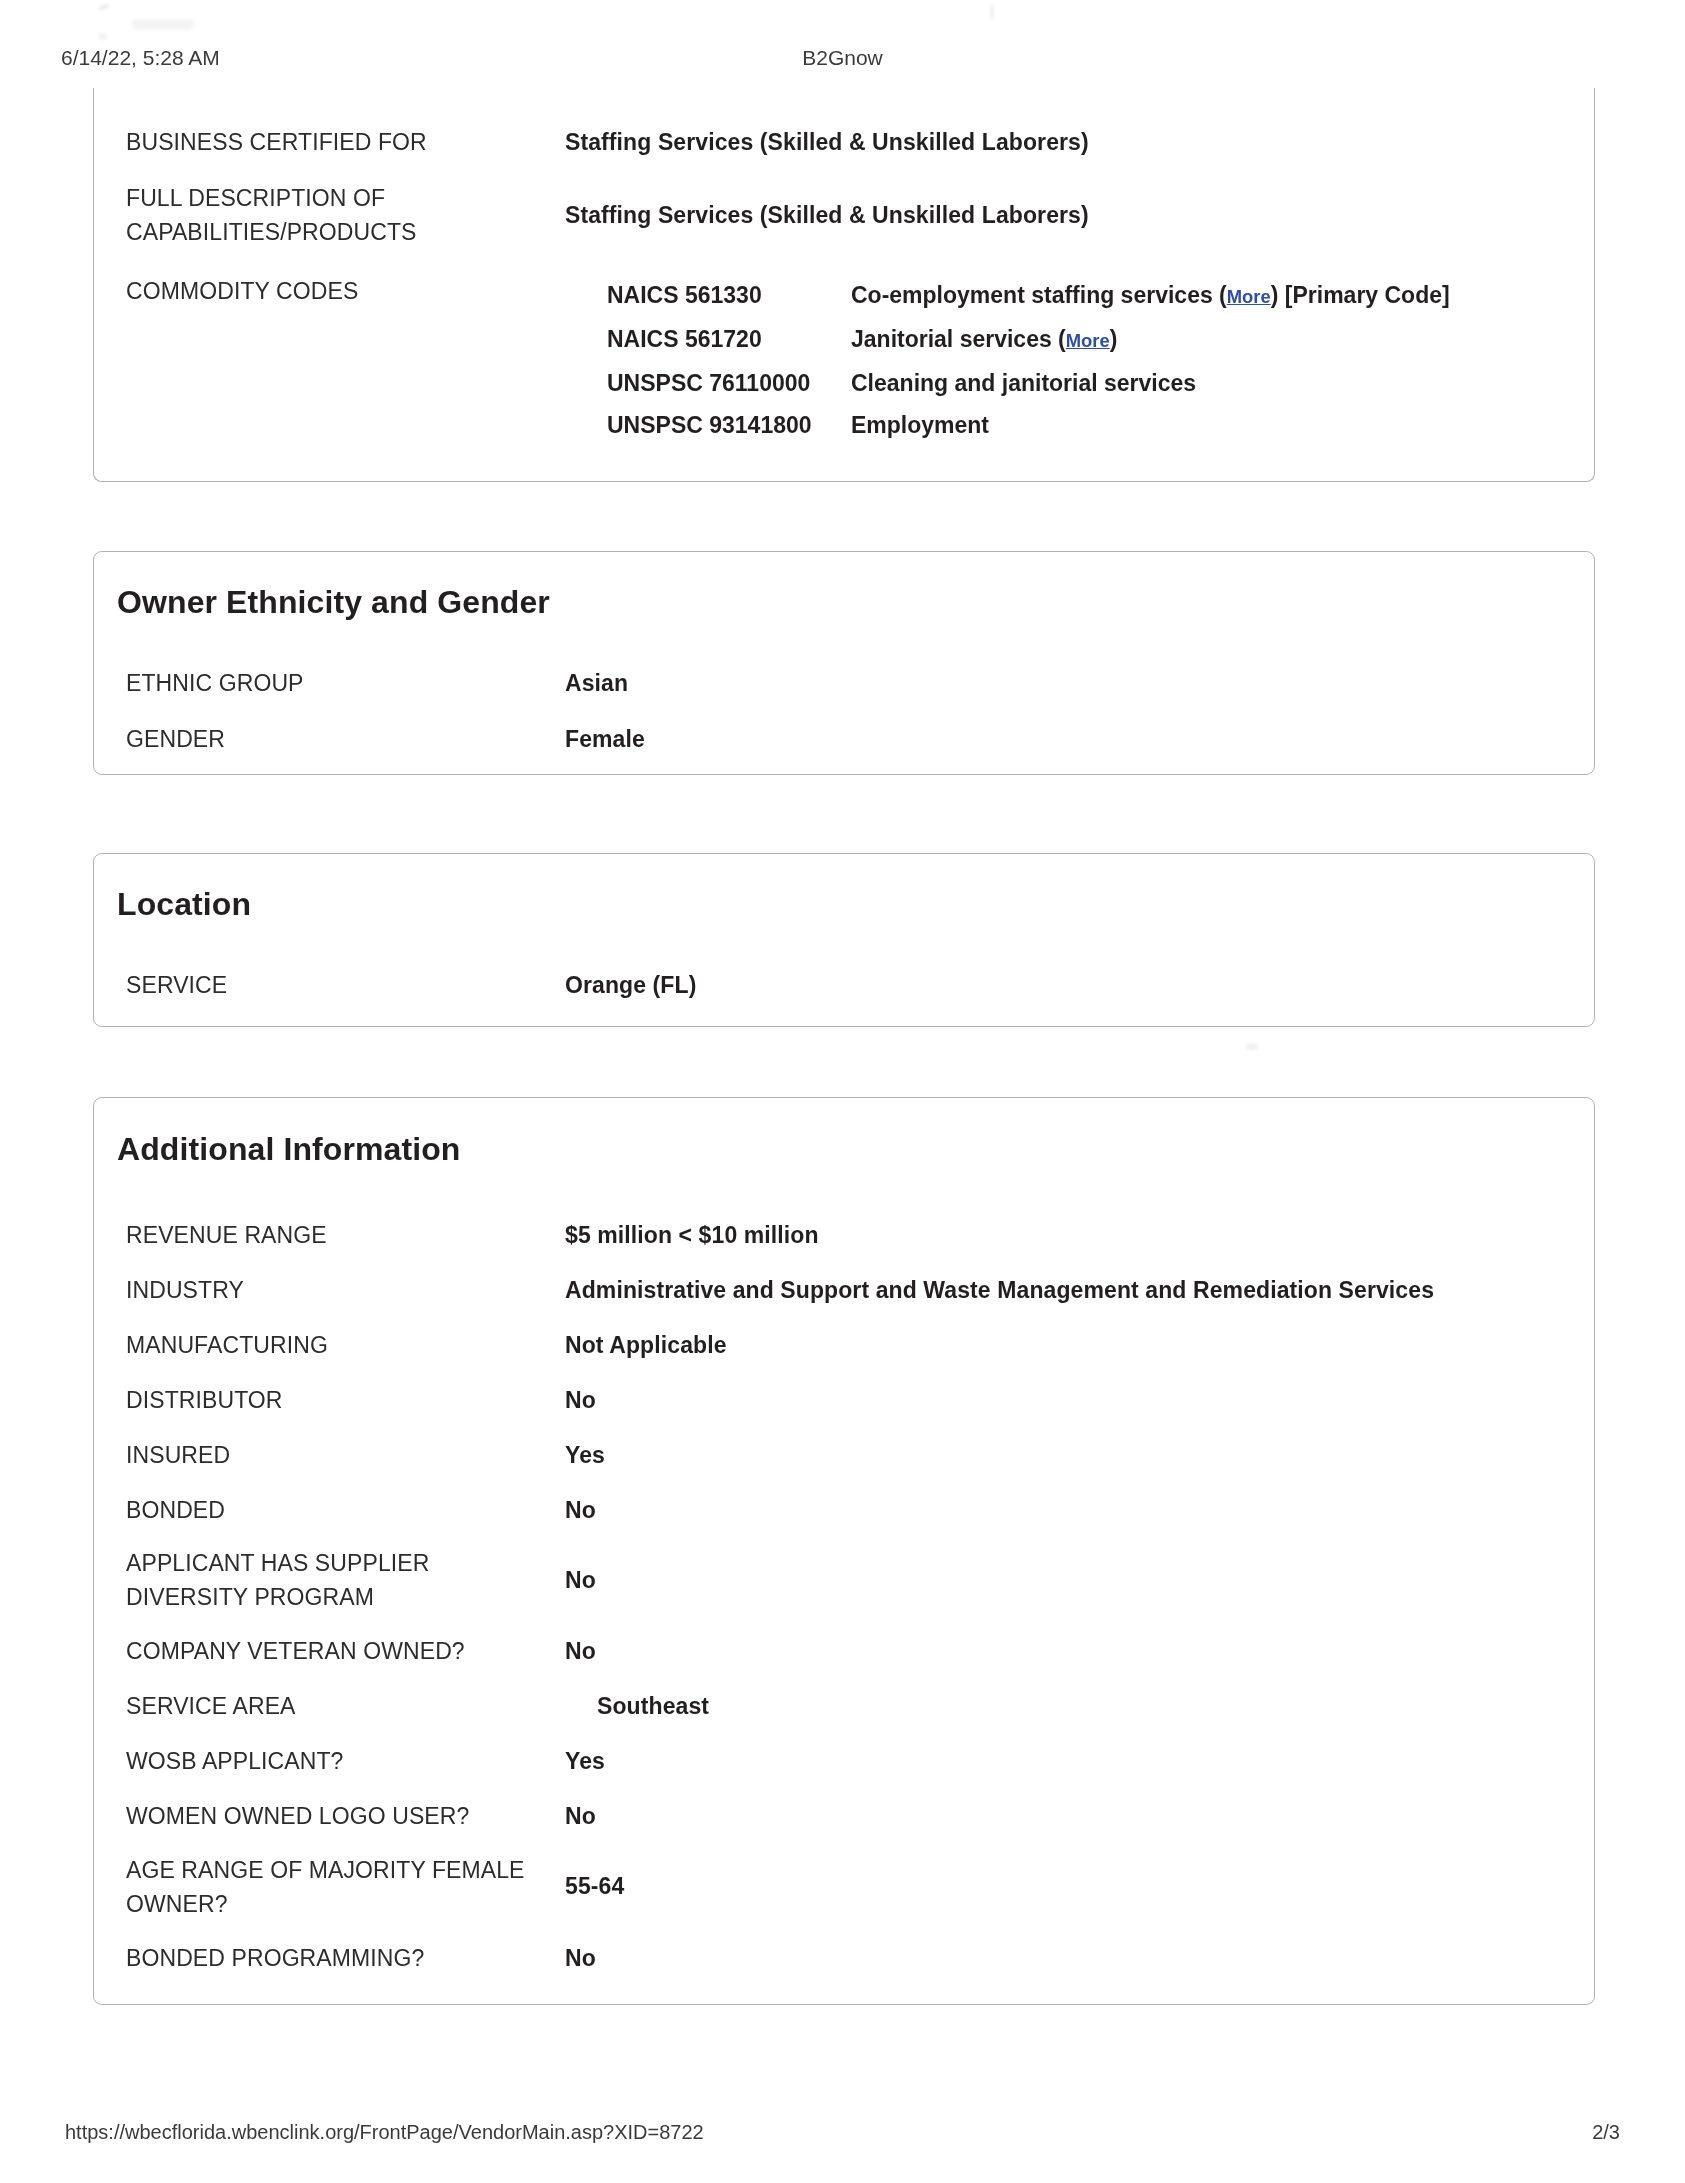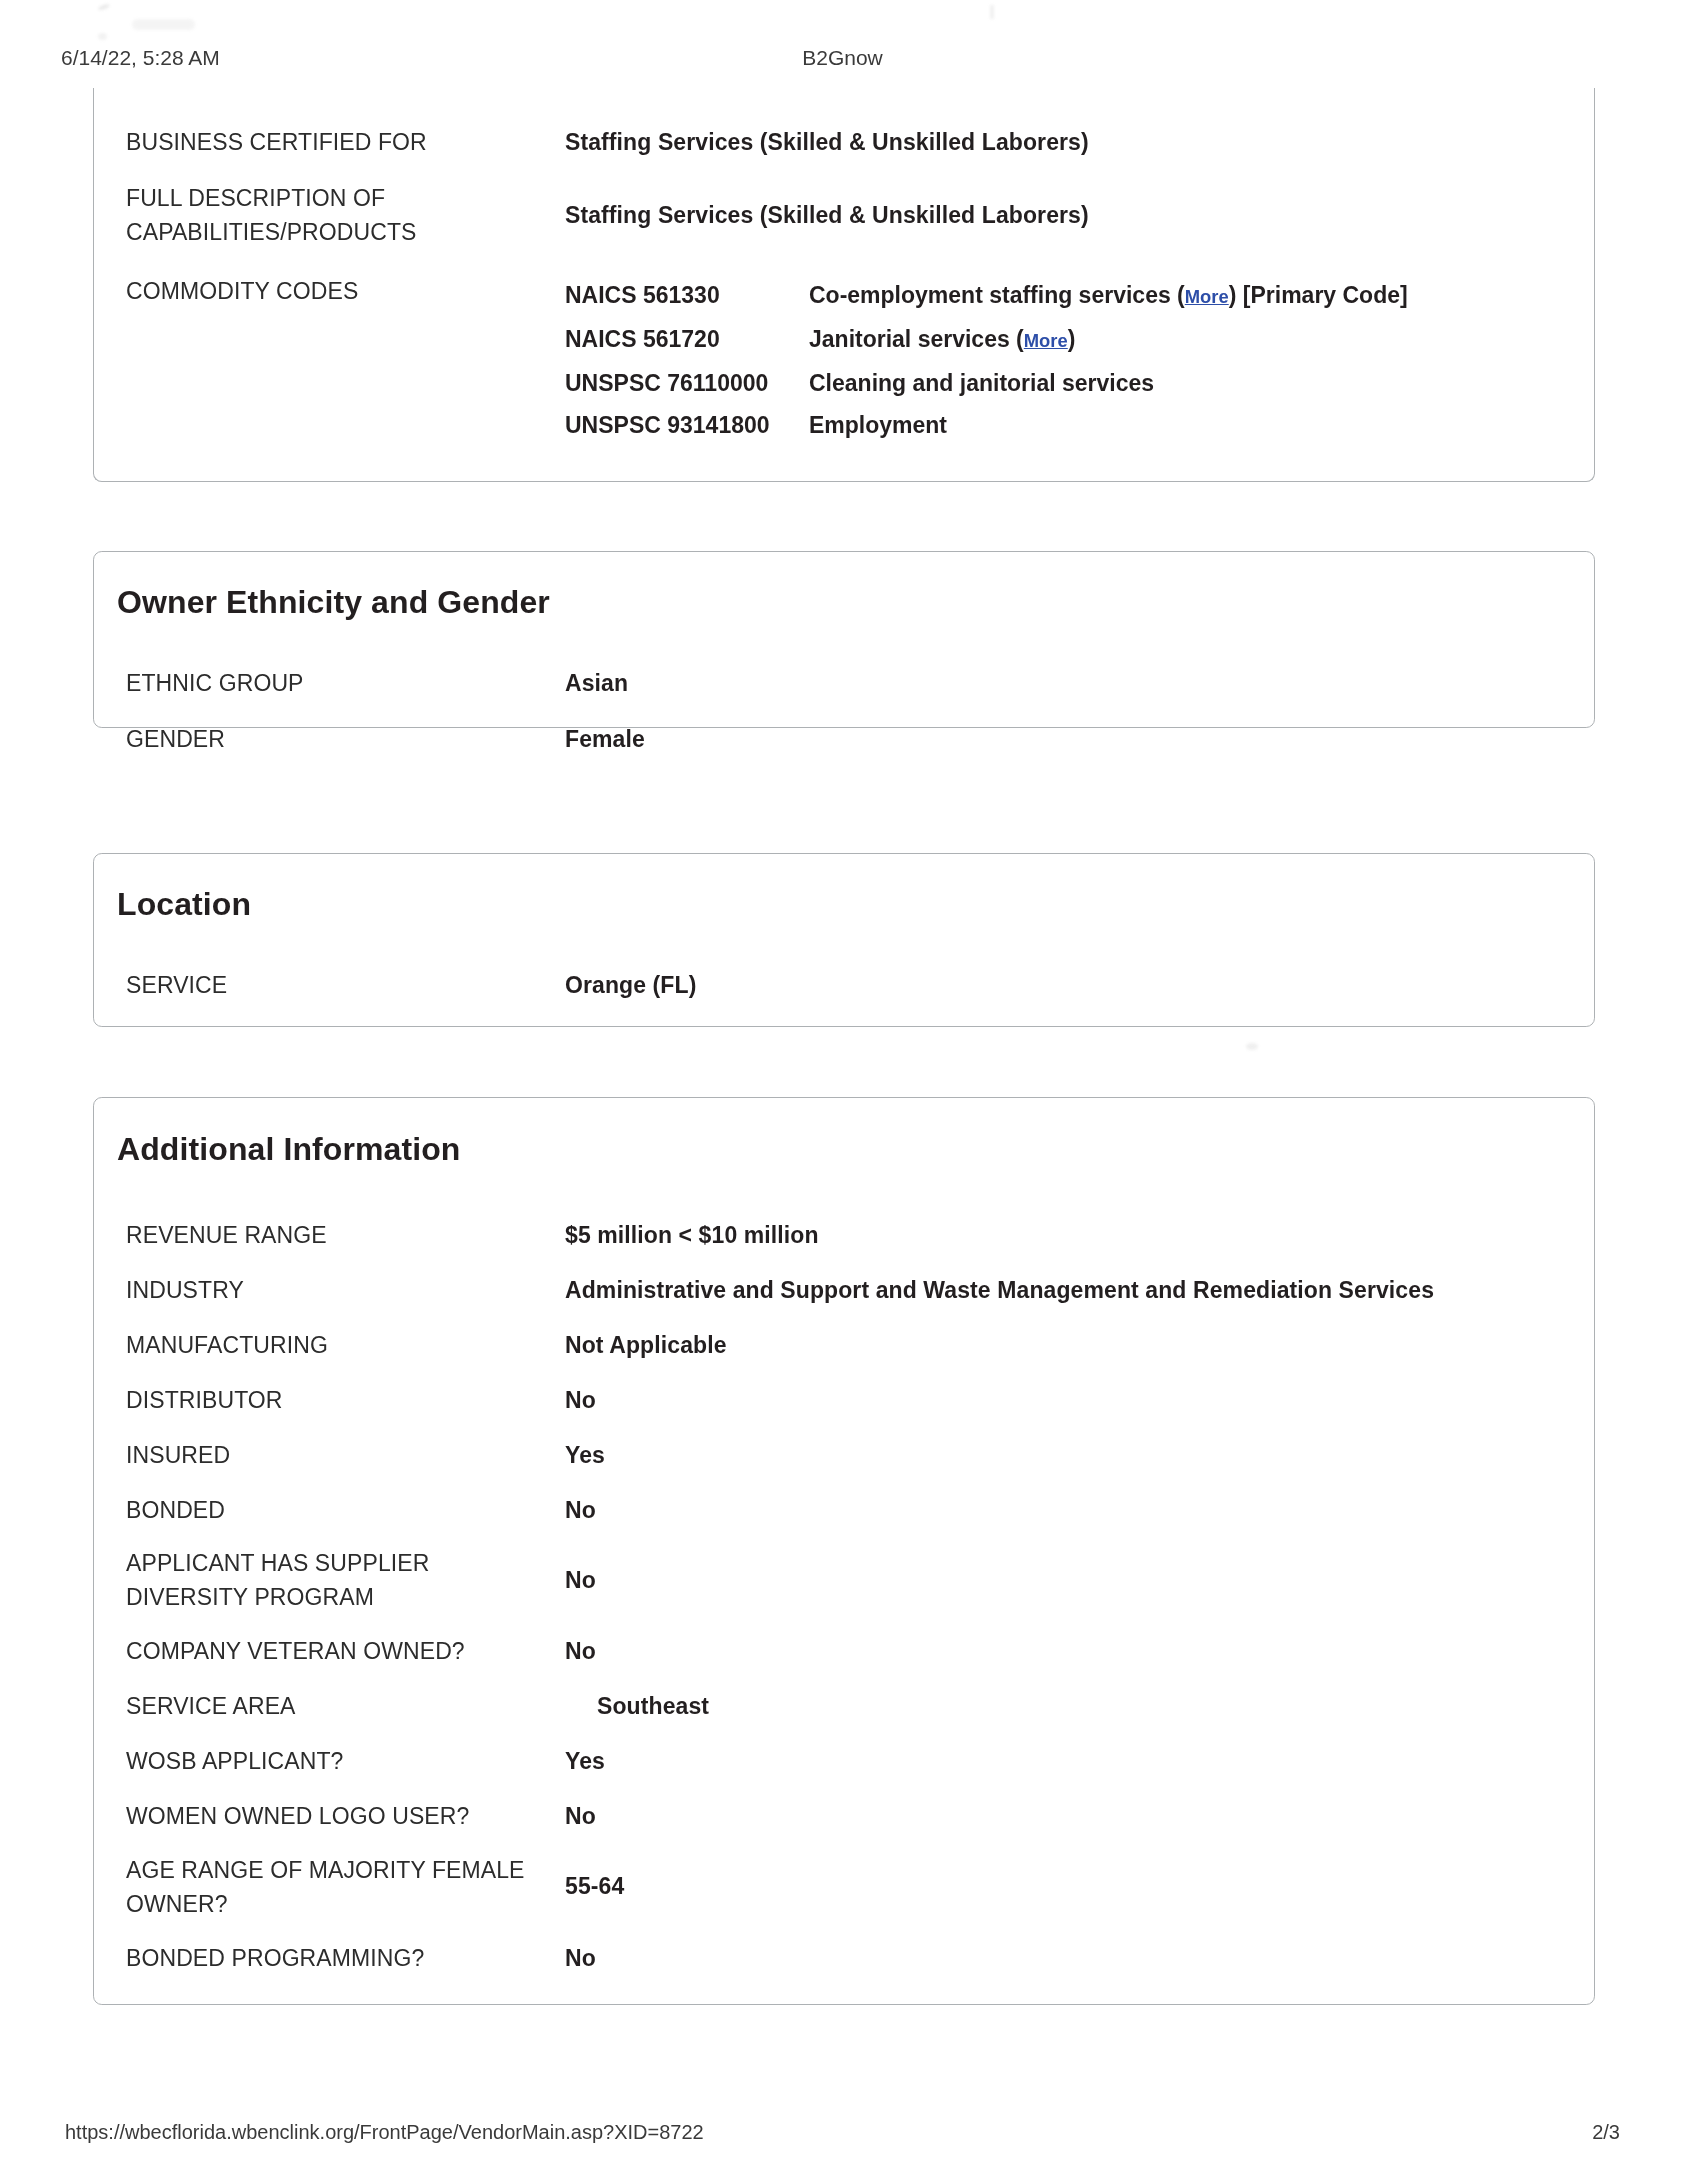--- a/index.html
+++ b/index.html
@@ -141,20 +141,21 @@
     flex: 1 1 auto;
   }
   .code-line {
     display: flex;
     align-items: baseline;
     line-height: 42px;
     font-size: 23px;
     font-weight: 700;
     color: #231f20;
     white-space: nowrap;
+    margin-left: 42px;
   }
   .code-line .code {
     width: 244px;
     flex: 0 0 244px;
   }
   .code-line .desc {
     flex: 1 1 auto;
   }
   a.more {
     color: #2d4ea8;
@@ -221,21 +222,21 @@
           <span class="code">UNSPSC 93141800</span>
           <span class="desc">Employment</span>
         </div>
 
       </div>
     </div>
 
   </div>
 </div>
 
-<div class="card" id="card-owner" style="top:551px; height:177px;">
+<div class="card" id="card-owner" style="top:551px; height:224px;">
 
   <div class="card-title" style="top:32px;">Owner Ethnicity and Gender</div>
 
   <div class="rows" style="top:114px;">
     <div class="row">
       <div class="lbl">ETHNIC GROUP</div>
       <div class="val">Asian</div>
     </div>
     <div class="row" style="margin-top:22px;">
       <div class="lbl">GENDER</div>

